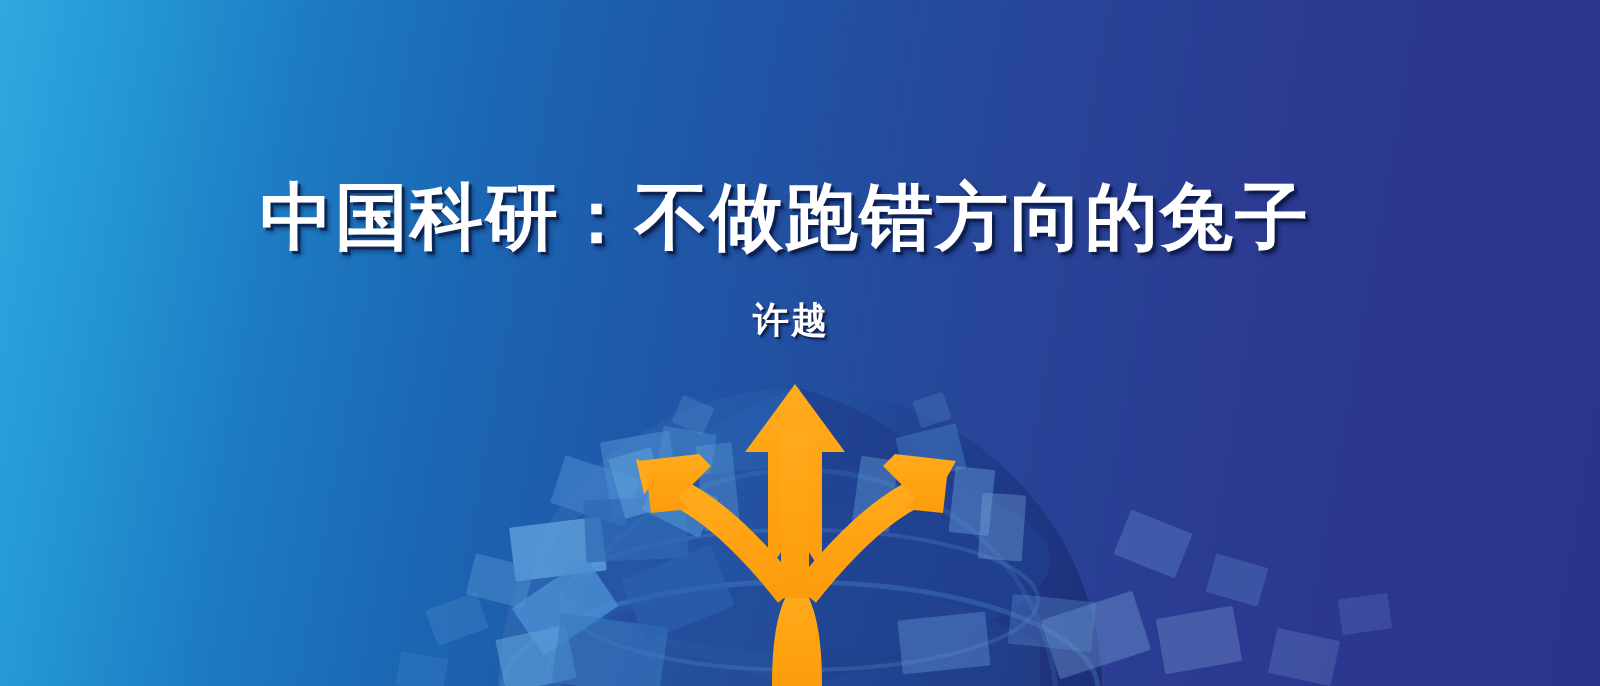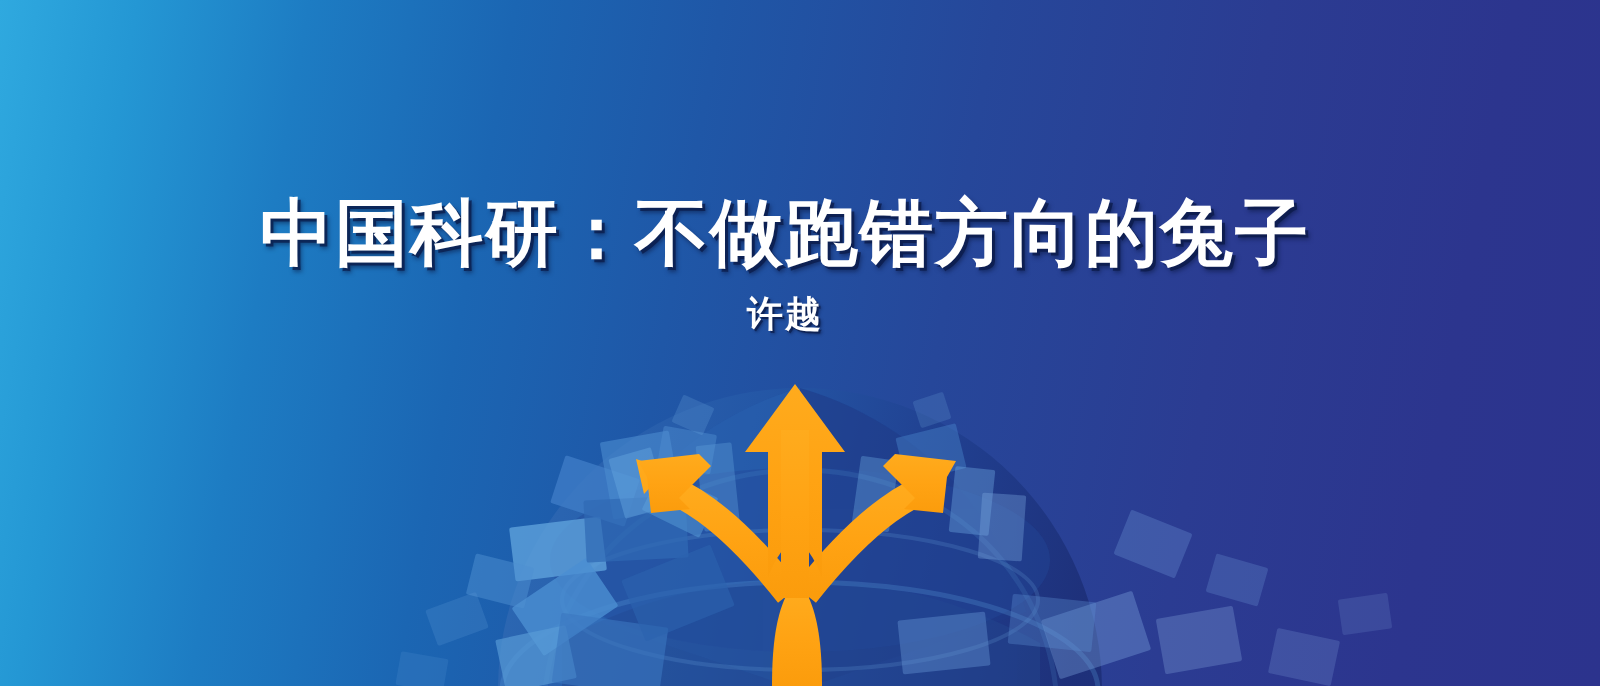--- a/index.html
+++ b/index.html
@@ -50,35 +50,35 @@
     width: 1600px;
     text-align: center;
     pointer-events: none;
   }
 
   #slide-title {
     margin: 0;
     padding: 0;
     position: absolute;
     left: 0;
-    top: 196px;
+    top: 180px;
     width: 1570px;
     font-size: 73px;
     line-height: 1.0;
     font-weight: 700;
     letter-spacing: 2px;
     color: #ffffff;
     text-shadow:
        3px 3px 0 rgba(10, 25, 70, 0.72),
        4px 5px 4px rgba(8, 20, 58, 0.50);
     white-space: nowrap;
   }
 
   #slide-subtitle {
-    margin: 0;
+    margin: 6px;
     padding: 0;
     position: absolute;
     left: 0;
     top: 296px;
     width: 1570px;
     font-size: 36px;
     line-height: 1.0;
     font-weight: 700;
     letter-spacing: 2px;
     color: #ffffff;

